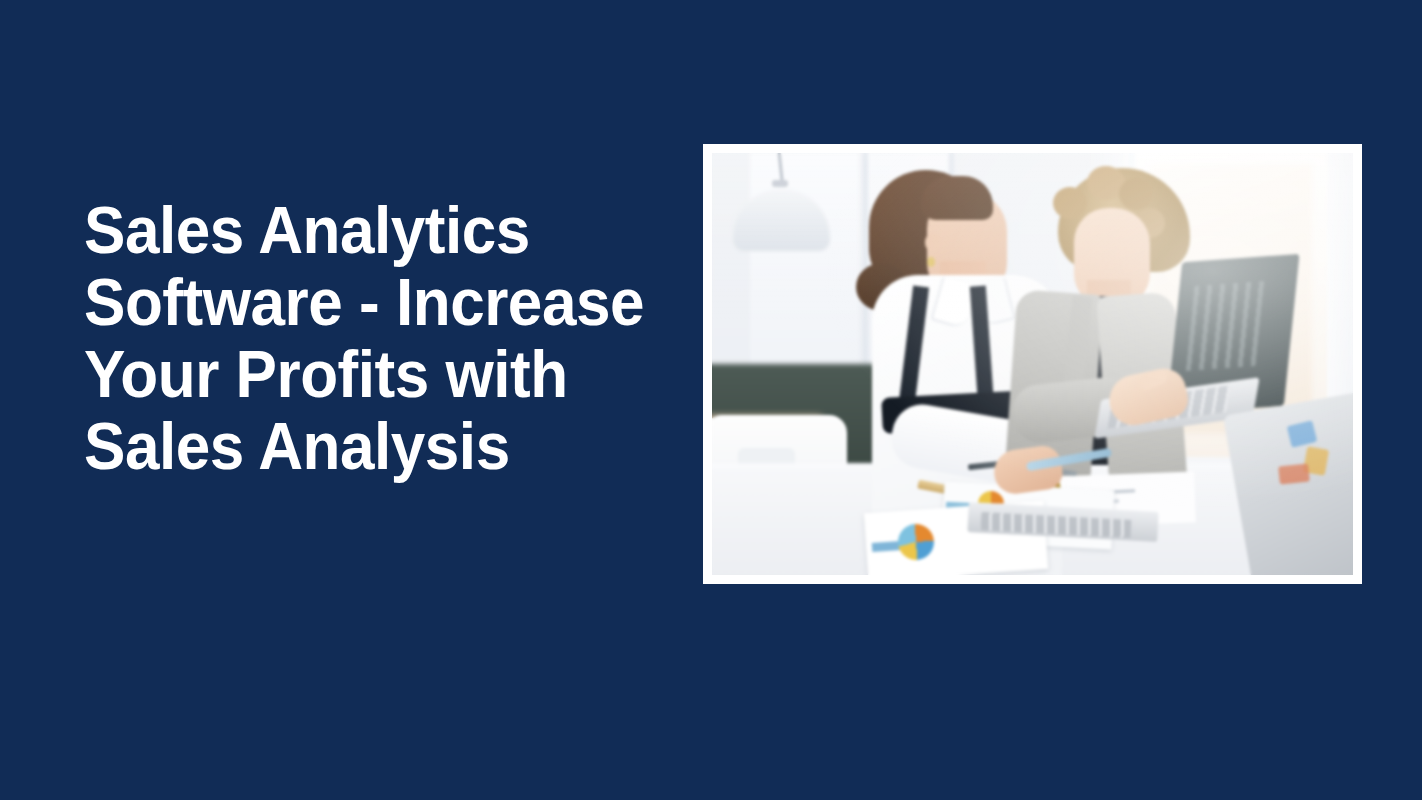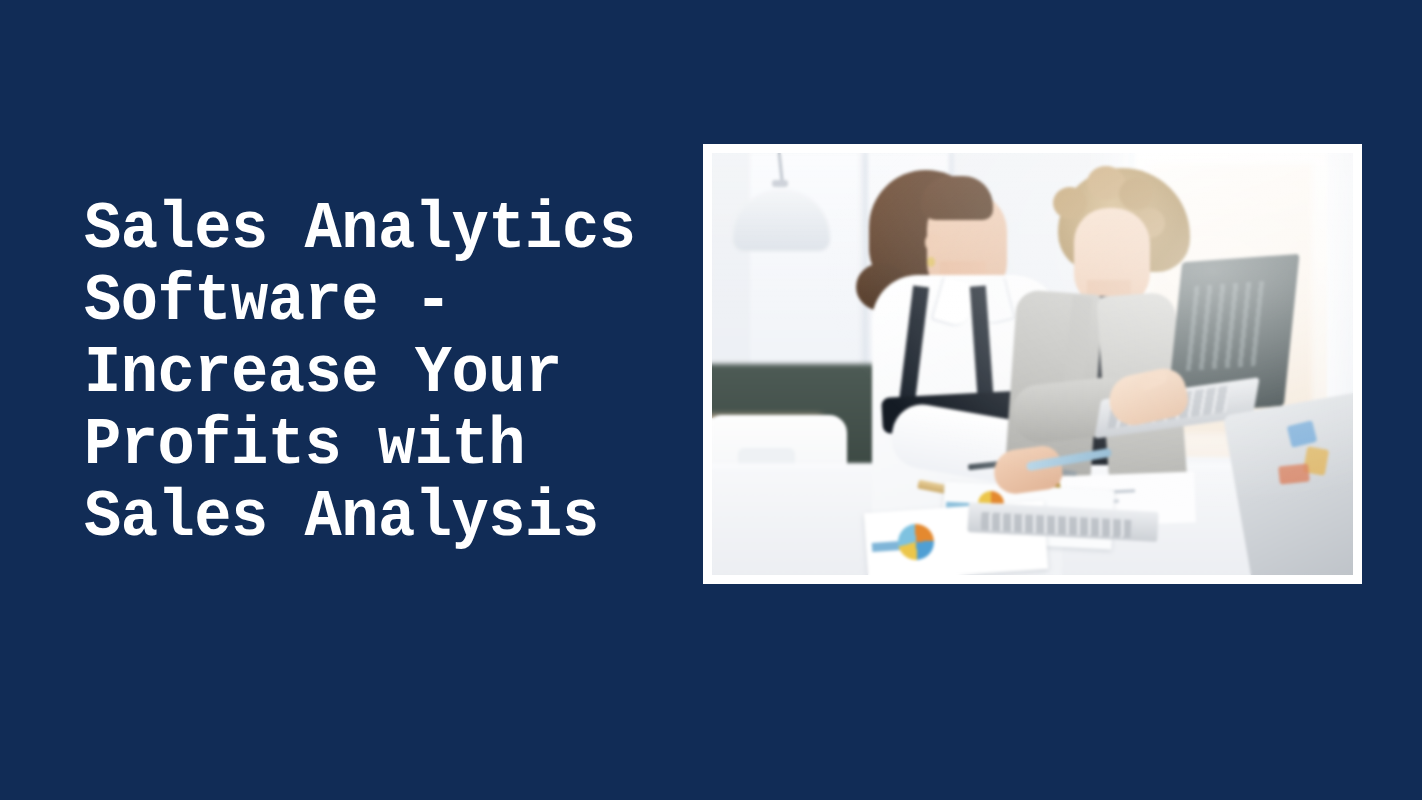--- a/index.html
+++ b/index.html
@@ -2,21 +2,21 @@
 <html><head>
 <meta charset="utf-8">
 <style>
   html,body{margin:0;padding:0;}
   body{
     width:1422px;height:800px;overflow:hidden;
     background:#112c56;
     font-family:"Liberation Sans","DejaVu Sans",sans-serif;
     position:relative;
   }
-  #slide{position:absolute;inset:0;background:#112c56;font-family:Liberation Mono, monospace;}
+  #slide{position:absolute;inset:0;background:#112c56;}
 
   
   #headline{
     position:absolute;left:84px;top:150px;width:600px;
     color:#ffffff;
     font-size:66px;
     font-weight:700;
     line-height:72px;
     letter-spacing:-0.5px;
     transform:scaleX(0.94);

